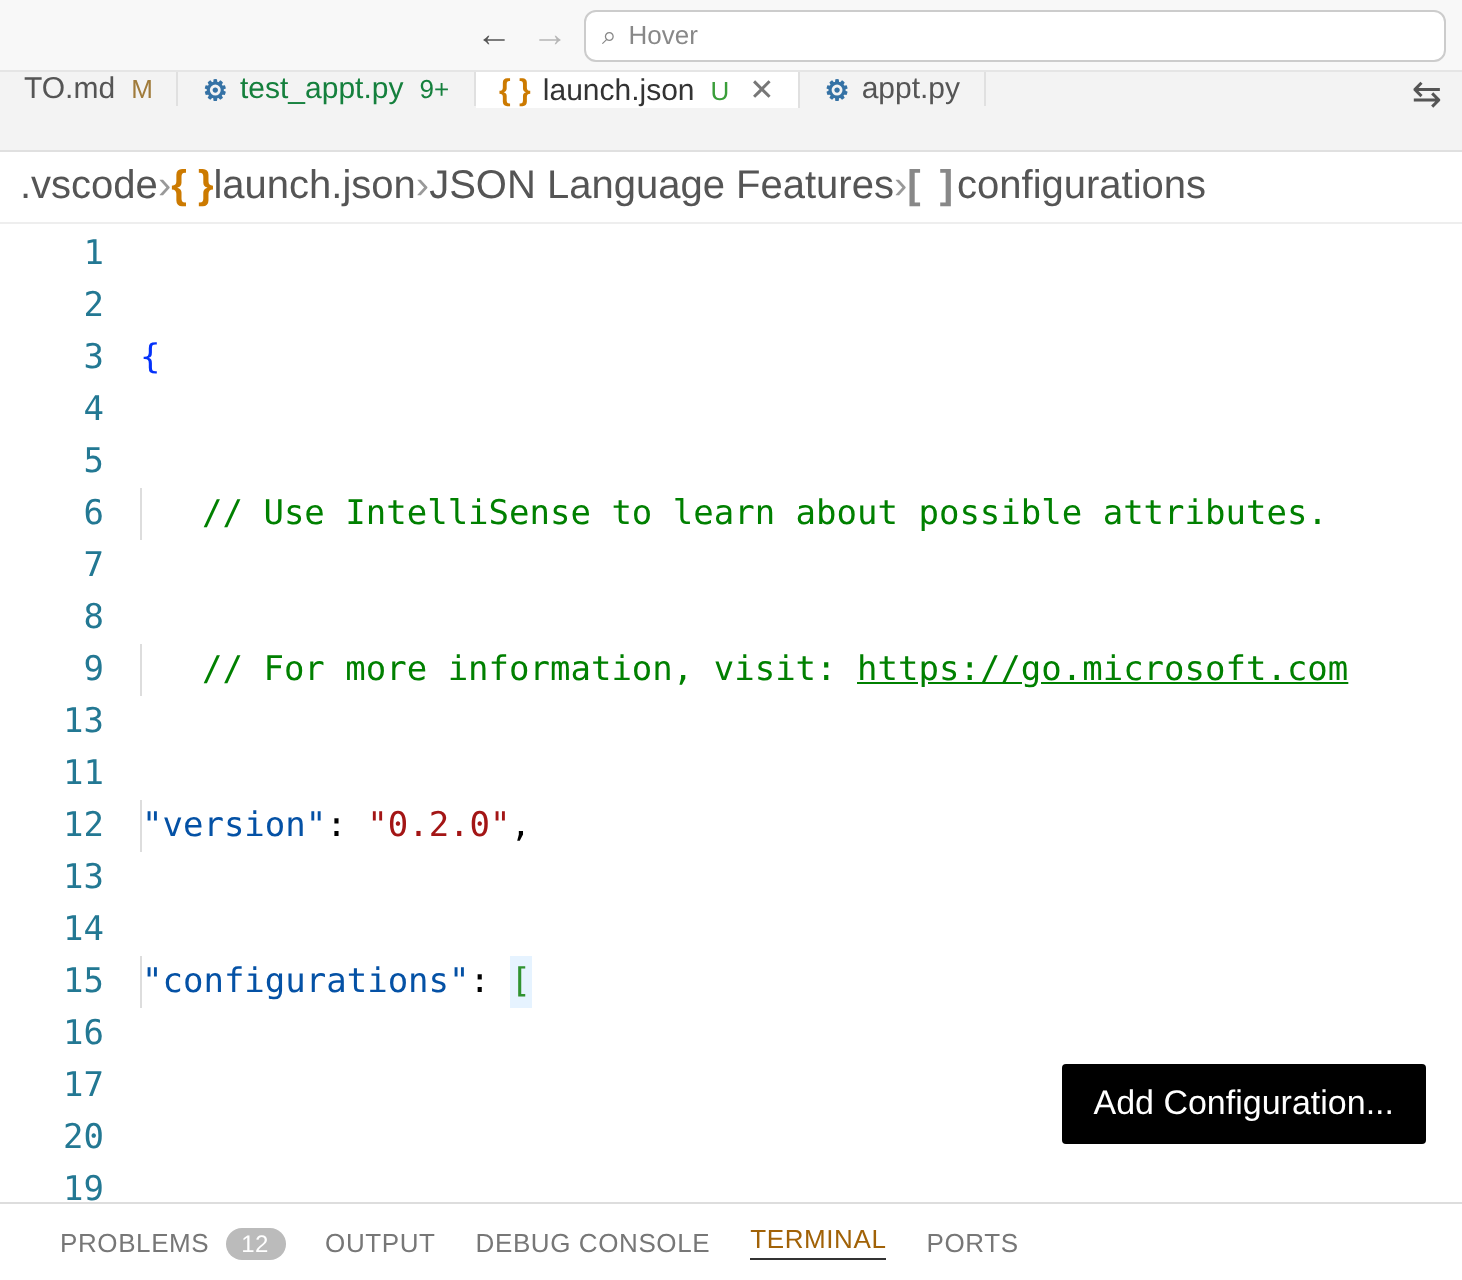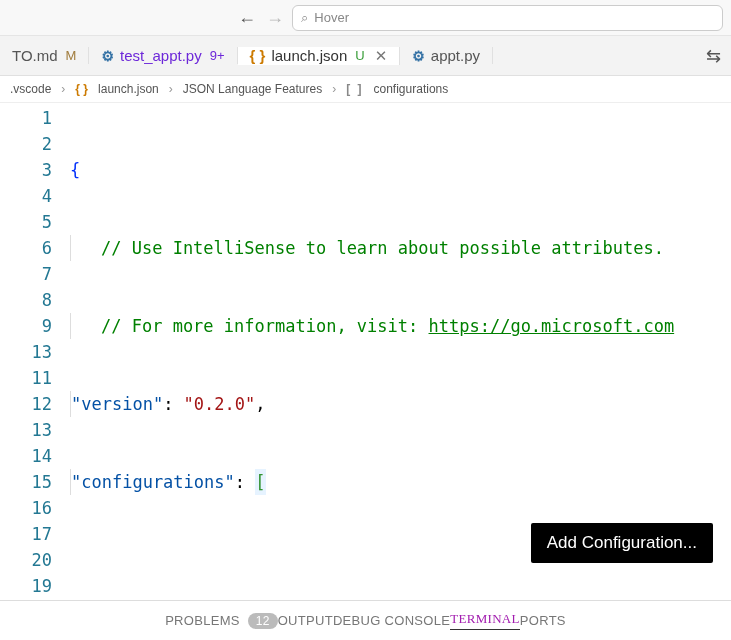--- a/index.html
+++ b/index.html
@@ -35,21 +35,21 @@
     color: #888;
     font-size: 13px;
     gap: 6px;
     overflow: hidden;
   }
   .tabs {
     display: flex;
     height: 40px;
     background: #f3f3f3;
     border-bottom: 1px solid #e0e0e0;
-    align-items: center;
+    align-items: flex-start;
   }
   .tab {
     display: flex;
     align-items: center;
     padding: 0 12px;
     gap: 6px;
     font-size: 15px;
     cursor: pointer;
     color: #555;
     border-right: 1px solid #e0e0e0;
@@ -57,31 +57,31 @@
   }
   .tab.active {
     background: #fff;
     color: #333;
   }
   .tab .close { color: #777; font-size: 15px; margin-left: 4px; }
   .tab .status { font-size: 13px; margin-left: 2px; }
   .tab-icon-py { color: #3572A5; font-weight: bold; font-size:14px;}
   .tab-icon-json { color: #cc7a00; font-weight: bold; font-size:15px;}
   .tab-label { font-size:15px; }
-  .red { color: #6d28d9; }
+  .red { color: #15803d; }
   .status-M { color: #a07b3b; }
   .tabs .spacer { flex:1; }
   .tab-action { display:flex; align-items:center; padding:0 10px; color:#555; font-size:18px; cursor:pointer; }
 
   .breadcrumbs {
     display: flex;
     align-items: center;
-    gap: 10px;
+    gap: 0;
     padding: 6px 10px;
-    font-size: 12px;
+    font-size: 20px;
     color: #555;
     border-bottom: 1px solid #eee;
   }
   .breadcrumbs .sep { color: #999; }
   .bc-icon-json { color: #cc7a00; font-weight:bold;}
   .bc-icon-conf { color: #888; font-weight:bold; letter-spacing:2px;}
 
   .editor {
     display: flex;
     font-family: "Menlo","Consolas",monospace;
@@ -134,29 +134,29 @@
     font-size: 17px;
     border-radius: 2px;
     cursor: pointer;
   }
 
   .panel-tabs {
     position:absolute;
     bottom:0; left:0; right:0;
     display: flex;
     align-items: center;
+    gap: 20px;
     padding: 10px 30px;
     border-top: 1px solid #ddd;
     font-size: 13px;
     color: #777;
     background:#fff;
-    justify-content:center;
   }
   .panel-tab { cursor:pointer; letter-spacing:0.3px;}
-  .panel-tab.active { color:#a21caf; border-bottom:1px solid #333; padding-bottom:2px;font-family:Liberation Serif, serif;}
+  .panel-tab.active { color:#a16207; border-bottom:1px solid #333; padding-bottom:2px;}
   .badge {
     background:#bbb; color:#fff; border-radius:10px; padding:1px 8px; font-size:12px; margin-left:4px;
   }
 </style>
 </head>
 <body>
 
 <div class="top-bar">
   <div class="nav-arrows">
     <span class="nav-arrow">←</span>

